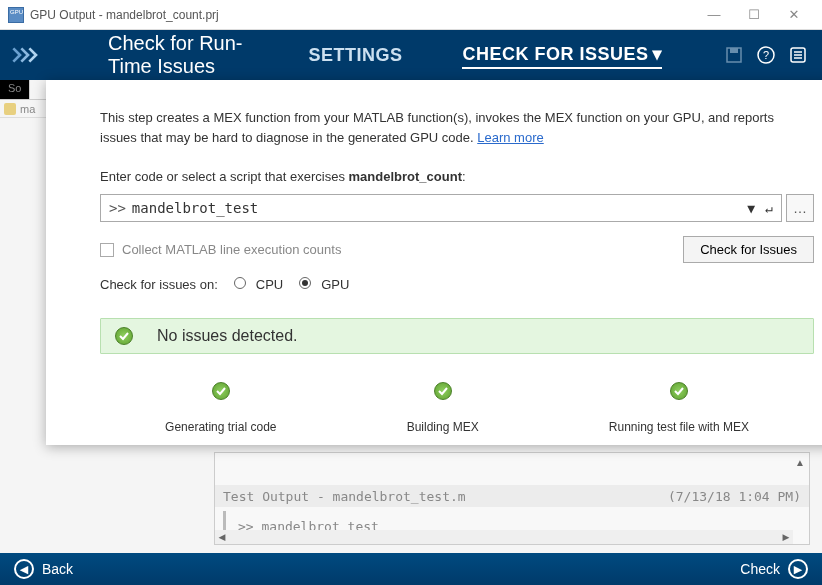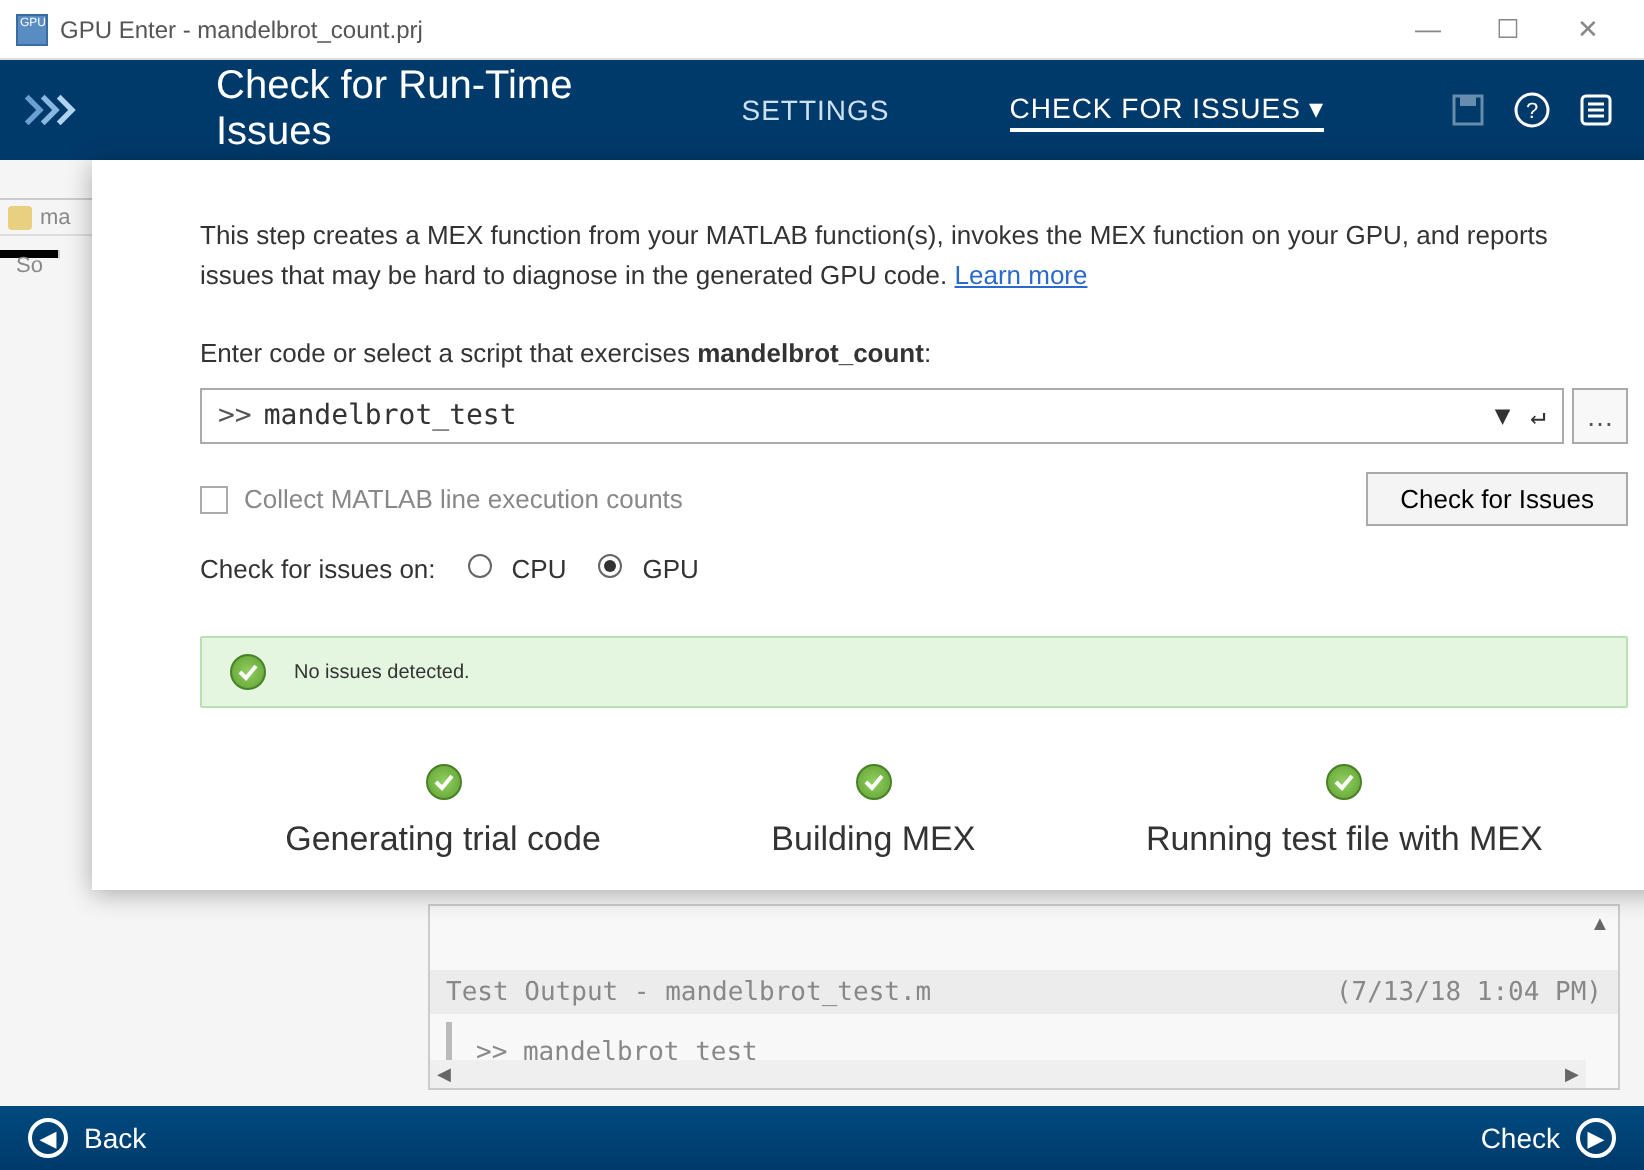--- a/index.html
+++ b/index.html
@@ -11,31 +11,31 @@
 .titlebar .appicon::after { content: "GPU"; font-size: 6px; color: #fff; position: absolute; top: 1px; left: 1px; }
 .titlebar .title { font-size: 12px; color: #555; flex: 1; }
 .titlebar .winbtns { display: flex; }
 .titlebar .winbtn { width: 40px; height: 28px; display: flex; align-items: center; justify-content: center; color: #888; font-size: 13px; cursor: pointer; }
 
 
 .blueheader { height: 50px; background: linear-gradient(#003a6a,#003a6a); display: flex; align-items: center; color: #fff; padding: 0 12px; gap: 40px; }
 .chevrons { display: flex; align-items: center; margin-right: 16px; }
 .chevrons svg { width: 40px; height: 24px; }
 .blueheader h1 { font-size: 20px; font-weight: 400; flex: 1; }
-.hdrbtn { color: #cce0f0; font-size: 14px; margin-left: 20px; cursor: pointer; display: flex; align-items: center; gap: 4px; letter-spacing: 0.5px; }
+.hdrbtn { color: #cce0f0; font-size: 18px; margin-left: 20px; cursor: pointer; display: flex; align-items: center; gap: 4px; letter-spacing: 0.5px; font-weight: bold; }
 .hdrbtn.active { color: #fff; border-bottom: 2px solid #fff; padding-bottom: 2px; margin-top: 2px; }
 .hdricons { display: flex; align-items: center; margin-left: 20px; gap: 8px; }
 .hdricon { width: 24px; height: 24px; display: flex; align-items: center; justify-content: center; cursor: pointer; }
 .hdricon svg { width: 20px; height: 20px; }
 .hdricon.floppy { opacity: 0.5; }
 
 
 .bgcontent { position: absolute; top: 80px; left: 0; right: 0; bottom: 32px; background: #f5f5f5; overflow: hidden; }
 .bgcontent .tabrow { height: 20px; border-bottom: 1px solid #ccc; display: flex; font-size: 11px; color: #888; }
-.bgcontent .tab { padding: 2px 8px; border-right: 1px solid #ccc; background: #000000; margin-top: 45px; }
+.bgcontent .tab { padding: 2px 8px; border-right: 1px solid #ccc; background: #000000; }
 .bgcontent .tab2 { margin-left: auto; padding: 2px 6px; }
 .bgcontent .filerow { height: 18px; display: flex; align-items: center; padding-left: 4px; font-size: 11px; color: #888; border-bottom: 1px solid #ddd; }
 .bgcontent .fileicon { width: 12px; height: 12px; background: #e8d080; margin-right: 4px; border-radius: 2px; }
 
 
 .panel { position: absolute; top: 80px; left: 46px; width: 822px; height: 365px; background: #fff; box-shadow: 0 2px 12px rgba(0,0,0,0.3); padding: 28px 54px; z-index: 10; }
 .panel p.intro { font-size: 13px; line-height: 1.5; color: #333; }
 .panel a { color: #2a6acc; text-decoration: underline; cursor: pointer; }
 .panel .enterline { margin-top: 22px; font-size: 13px; }
 .panel .enterline b { font-weight: 600; }
@@ -45,25 +45,25 @@
 .panel .codeinput .rightglyphs { margin-left: auto; display: flex; gap: 10px; align-items: center; font-size: 13px; }
 .panel .browsebtn { width: 28px; height: 28px; border: 1px solid #aaa; margin-left: 4px; display: flex; align-items: center; justify-content: center; cursor: pointer; font-size: 14px; color: #555; background: #f8f8f8; }
 .panel .cbrow { display: flex; align-items: center; margin-top: 14px; }
 .panel .cb { width: 14px; height: 14px; border: 1px solid #aaa; margin-right: 8px; }
 .panel .cblabel { color: #888; font-size: 13px; }
 .panel .cfibtn { margin-left: auto; padding: 5px 16px; border: 1px solid #aaa; background: #f4f4f4; font-size: 13px; cursor: pointer; }
 .panel .radiorow { margin-top: 14px; font-size: 13px; display: flex; align-items: flex-start; gap: 6px; }
 .panel .radio { width: 12px; height: 12px; border: 1px solid #666; border-radius: 50%; display: inline-flex; align-items: center; justify-content: center; margin: 0 4px 0 10px; }
 .panel .radio.sel::after { content: ""; width: 6px; height: 6px; background: #333; border-radius: 50%; }
 .panel .statusbar { margin-top: 26px; height: 36px; background: #e4f6e0; border: 1px solid #b8e0b0; display: flex; align-items: center; padding: 0 14px; border-radius: 1px; }
-.panel .statustext { font-size: 10px; color: #333; margin-left: 14px; }
+.panel .statustext { font-size: 16px; color: #333; margin-left: 24px; }
 .checkicon { width: 18px; height: 18px; border-radius: 50%; background: radial-gradient(#8fd060,#5fa030); border: 1px solid #4a8028; display: flex; align-items: center; justify-content: center; }
 .checkicon svg { width: 10px; height: 10px; }
 .panel .steps { display: flex; justify-content: space-around; margin-top: 28px; }
-.panel .step { display: flex; flex-direction: column; align-items: center; gap: 10px; font-size: 17px; }
+.panel .step { display: flex; flex-direction: column; align-items: center; gap: 20px; font-size: 12px; }
 
 
 .output { position: absolute; left: 214px; right: 12px; top: 452px; bottom: 40px; background: #f8f8f8; border: 1px solid #ccc; overflow: hidden; }
 .output .outhdr { height: 22px; background: #ececec; display: flex; align-items: center; font-family: Consolas, monospace; font-size: 13px; color: #888; padding: 0 8px; margin-top: 32px; }
 .output .outhdr .date { margin-left: auto; }
 .output .outprompt { padding: 8px 12px; font-family: Consolas, monospace; font-size: 13px; color: #888; border-left: 3px solid #bbb; margin: 4px 8px; }
 .output .scrollup { position: absolute; right: 2px; top: 2px; width: 14px; height: 14px; font-size: 10px; color: #666; display: flex; align-items: center; justify-content: center; }
 .output .scrollh { position: absolute; left: 0; right: 16px; bottom: 0; height: 14px; background: #efefef; display: flex; align-items: center; }
 .output .scrollh .arr { width: 14px; font-size: 9px; color: #666; text-align: center; }
 
@@ -71,21 +71,21 @@
 .footer { position: absolute; left: 0; right: 0; bottom: 0; height: 32px; background: linear-gradient(#004a80,#003a6a); display: flex; align-items: center; padding: 0 14px; color: #fff; }
 .footer .fbtn { display: flex; align-items: center; gap: 8px; font-size: 14px; cursor: pointer; }
 .footer .spacer { flex: 1; }
 .footer .arrcirc { width: 20px; height: 20px; border: 2px solid #fff; border-radius: 50%; display: flex; align-items: center; justify-content: center; font-size: 11px; }
 </style>
 </head>
 <body>
 
 <div class="titlebar">
   <div class="appicon"></div>
-  <div class="title">GPU Enter - mandelbrot_count.prj</div>
+  <div class="title">GPU Output - mandelbrot_count.prj</div>
   <div class="winbtns">
     <div class="winbtn">—</div>
     <div class="winbtn">☐</div>
     <div class="winbtn">✕</div>
   </div>
 </div>
 
 <div class="blueheader">
   <div class="chevrons">
     <svg viewBox="0 0 60 24">

